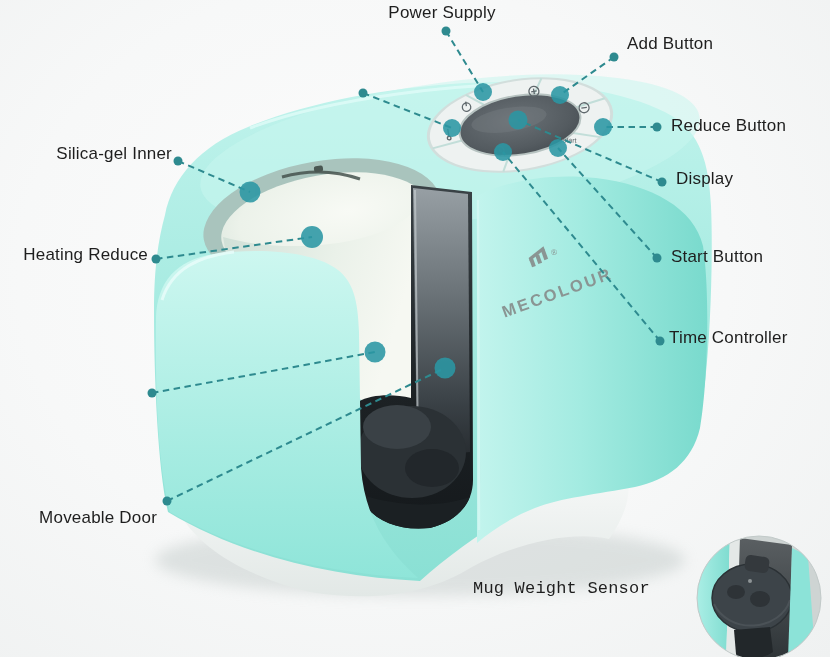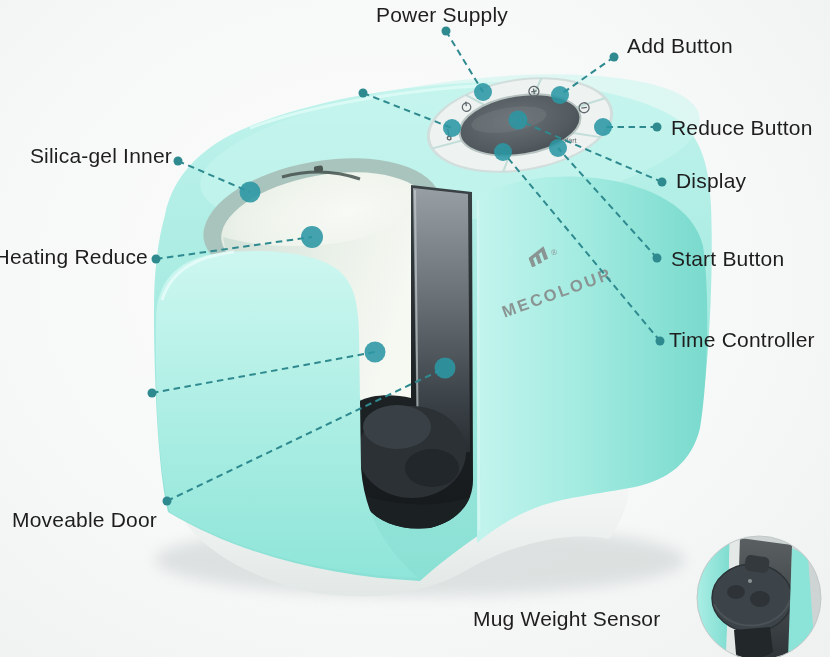--- a/index.html
+++ b/index.html
@@ -3,21 +3,21 @@
 <meta charset="utf-8">
 <style>
   html,body{margin:0;padding:0;background:#e9ebeb;}
   .stage{
     position:relative;width:830px;height:657px;overflow:hidden;
     background:radial-gradient(ellipse at 45% 42%, #fcfcfc 0%, #f7f8f8 55%, #eff1f1 100%);
     font-family:"Liberation Sans", sans-serif;
   }
   .stage svg{position:absolute;left:0;top:0;}
   .callout-label{
-    position:absolute;font-size:21px;color:#1e1e1e;white-space:nowrap;
+    position:absolute;font-size:17px;color:#1e1e1e;white-space:nowrap;
     letter-spacing:.2px;line-height:1.05;
   }
   .label-center{text-align:center;}
 </style>
 </head>
 <body>
 
 <div class="stage">
 
 <svg width="830" height="657" viewBox="0 0 830 657">
@@ -232,15 +232,15 @@
 
 <div class="callout-label label-center" style="left:371px;top:4px;width:142px;">Power Supply</div>
 <div class="callout-label" style="left:627px;top:35px;">Add Button</div>
 <div class="callout-label" style="left:671px;top:117px;">Reduce Button</div>
 <div class="callout-label" style="right:658px;top:145px;">Silica-gel Inner</div>
 <div class="callout-label" style="left:676px;top:170px;">Display</div>
 <div class="callout-label" style="right:682px;top:246px;">Heating Reduce</div>
 <div class="callout-label" style="left:671px;top:248px;">Start Button</div>
 <div class="callout-label" style="left:669px;top:329px;">Time Controller</div>
 <div class="callout-label" style="right:673px;top:489px;margin-top:20px;">Moveable Door</div>
-<div class="callout-label" style="left:473px;top:608px;">Mug Weight Sensor</div>
+<div class="callout-label" style="left:473px;top:580px;font-family:Liberation Mono, monospace;">Mug Weight Sensor</div>
 
 </div>
 
 </body></html>

